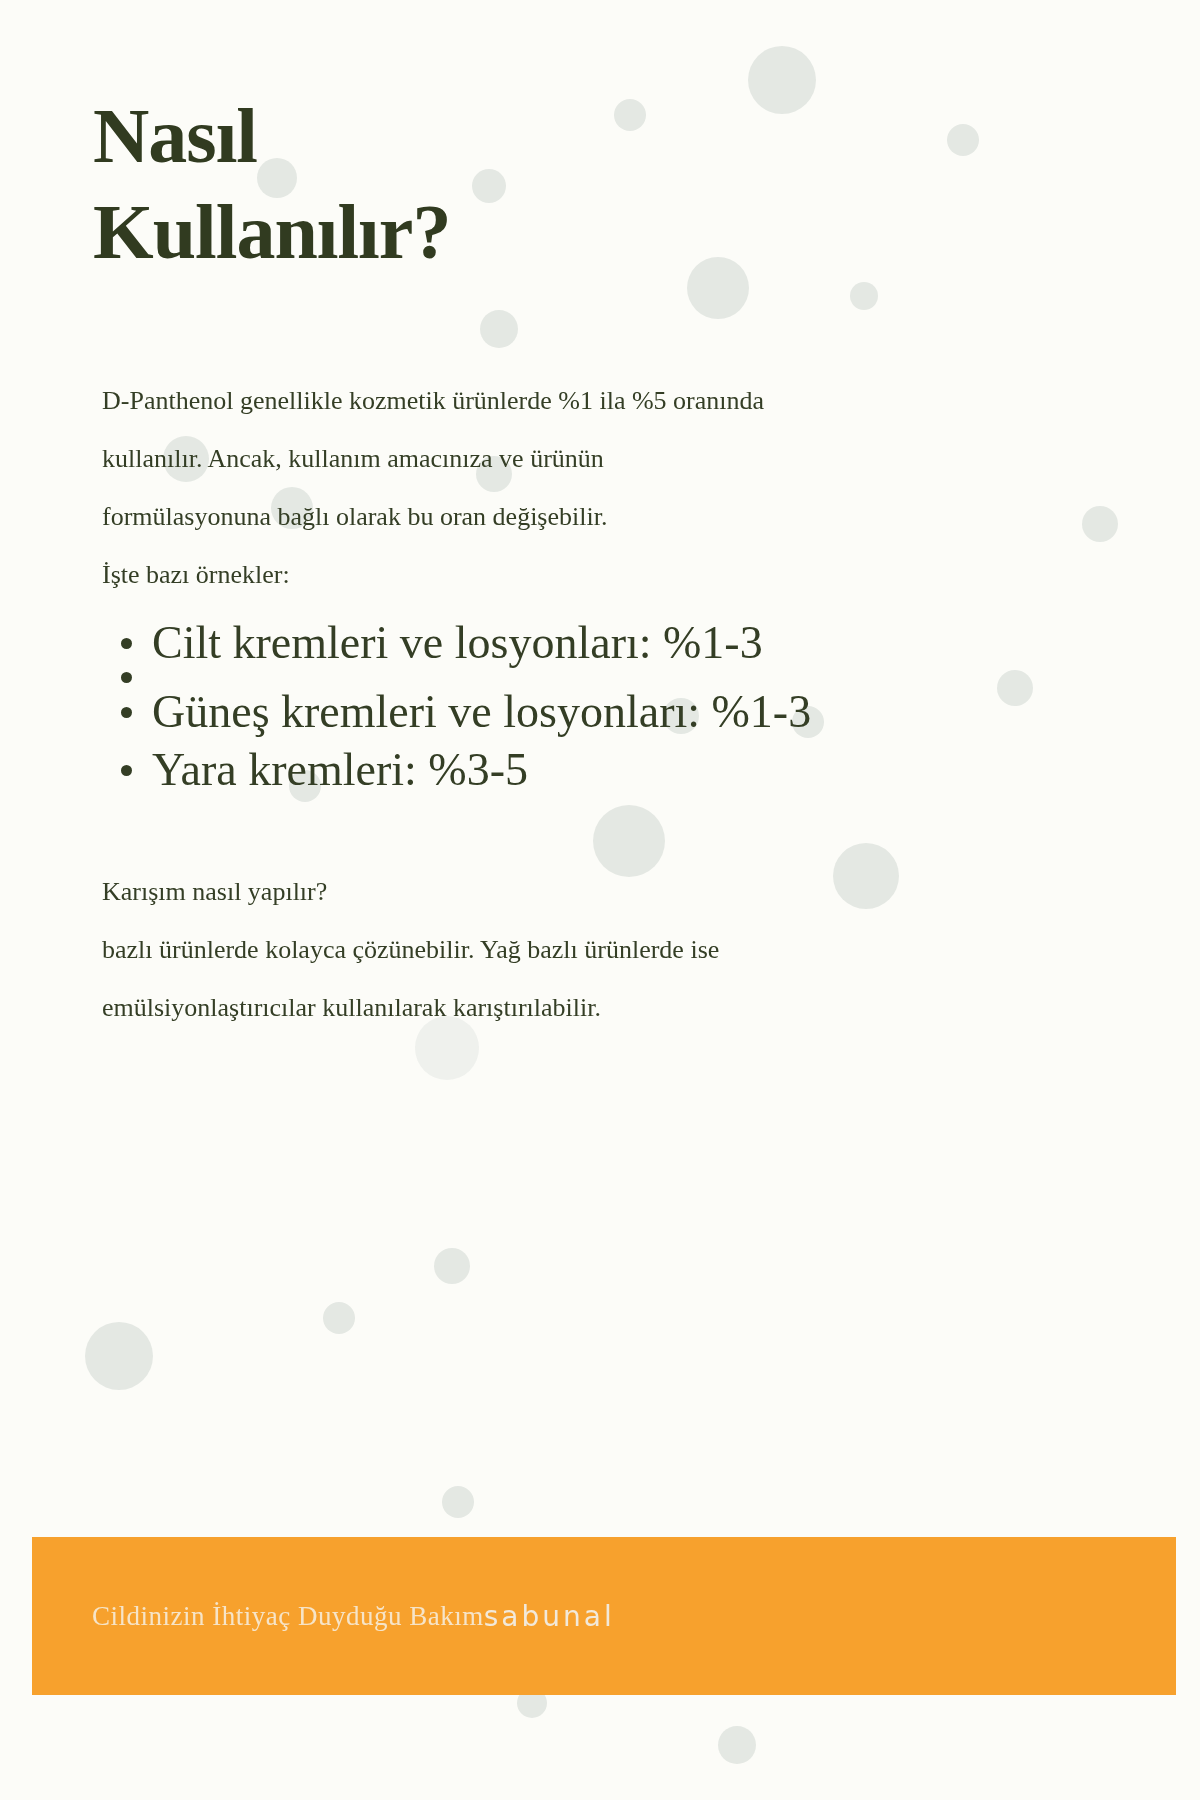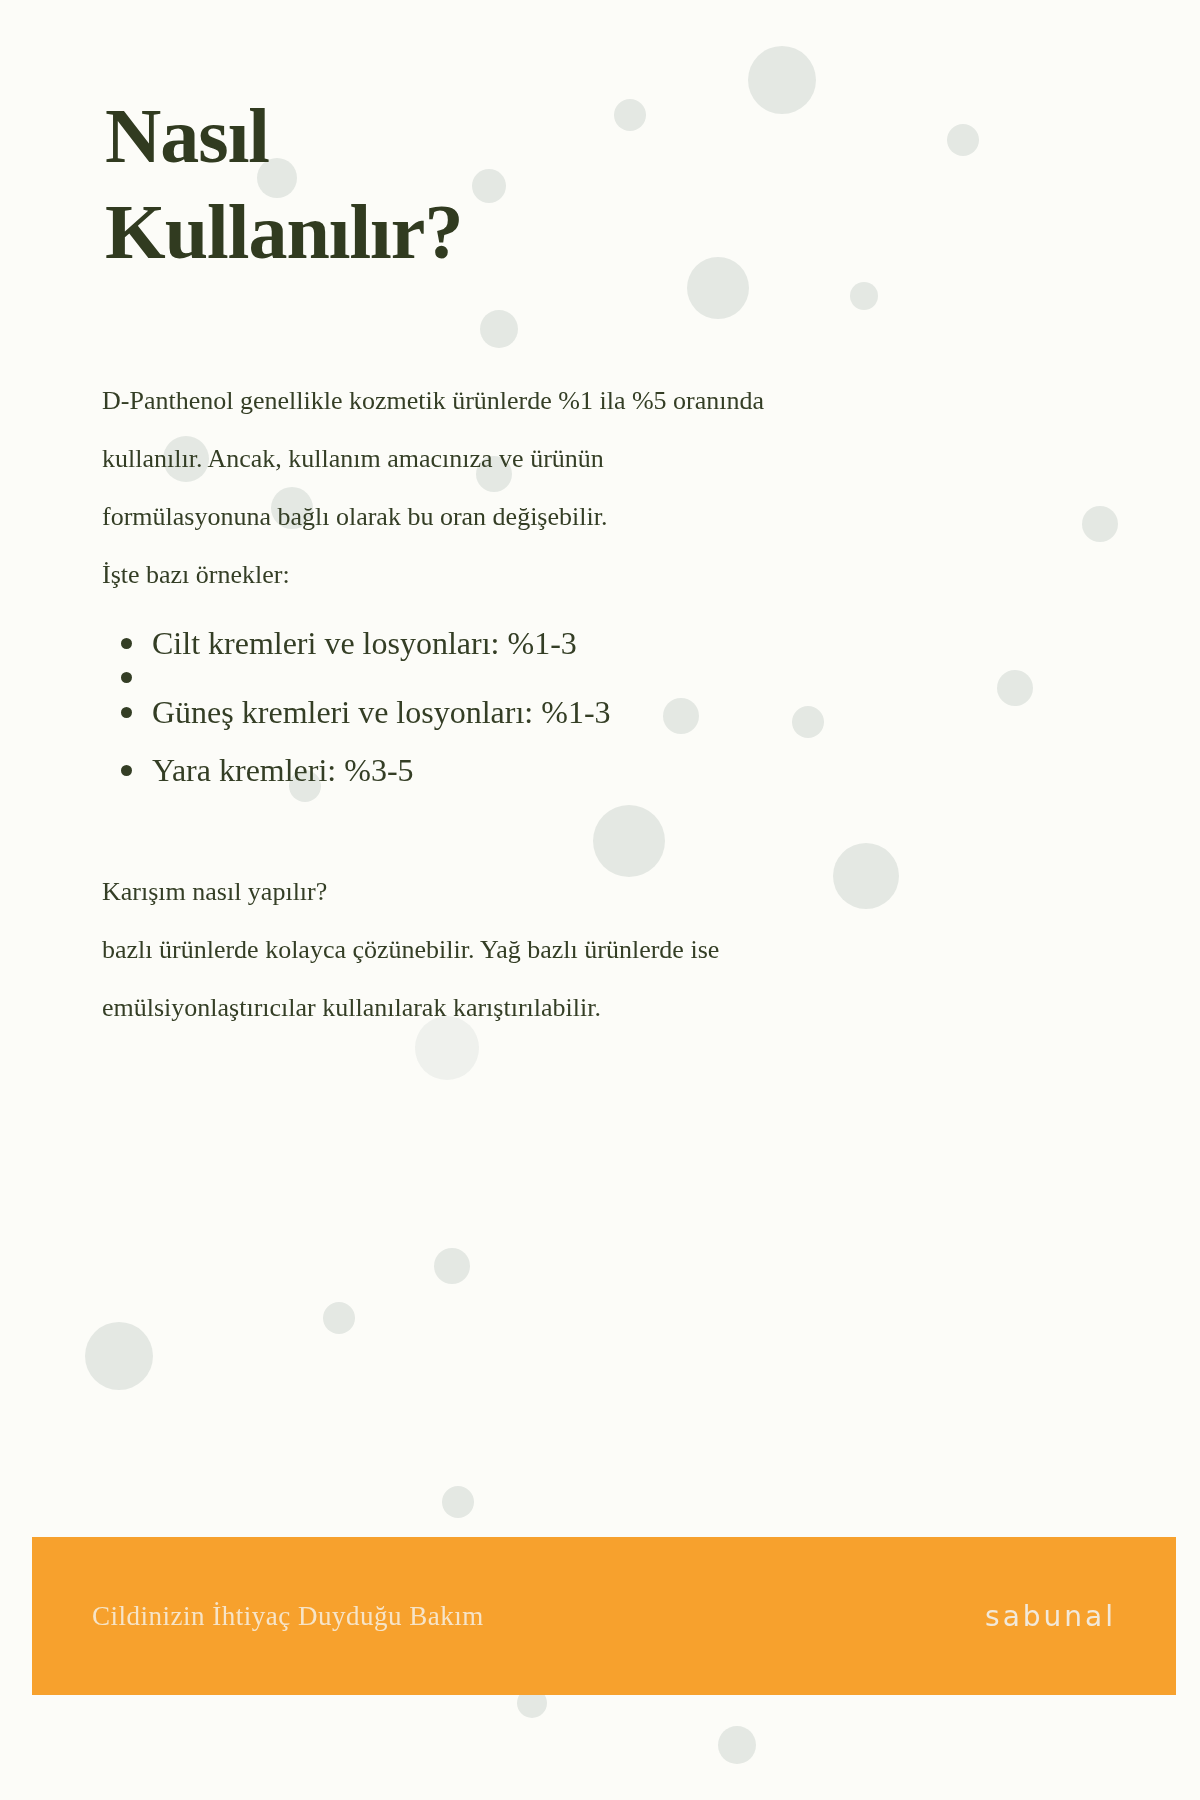--- a/index.html
+++ b/index.html
@@ -19,63 +19,62 @@
     z-index:1;
   }
   
   .main-col{
     position:absolute;
     left:93px;top:0;
     width:1070px;
     z-index:2;
   }
   .page-title{
-    margin:88px 0 0 12px;
+    margin:88px 0 0 0;
     font-size:78px;
     line-height:96px;
     font-weight:bold;
     letter-spacing:-1px;
     color:#313b20;
   }
   .page-title span{display:block;}
   .text-block{
     margin:9px;
     font-size:26px;
     line-height:58px;
   }
   .intro-block{margin-top:92px;}
   .tline{white-space:nowrap;}
   .bullets{margin-top:10px;}
   .bullet-row{
     display:flex;
     align-items:baseline;
     white-space:nowrap;
     line-height:58px;
-    font-size:32px;
+    font-size:46px;
     padding-left:28px;
   }
   .dot{
     width:11px;height:11px;
     border-radius:50%;
     background:#343e25;
     margin-right:20px;
     flex:0 0 auto;
     align-self:center;
   }
   .mixing-block{margin-top:64px;}
   
   .footer-bar{
     position:absolute;
     left:32px;top:1537px;
     width:1144px;height:158px;
     background:#f7a12d;
     z-index:3;
     display:flex;
     align-items:center;
-    justify-content:space-between;
     padding:0 60px;
     box-sizing:border-box;
   }
   .footer-tagline{
     font-family:"Liberation Serif", serif;
     font-size:27px;
     color:#f6ecd9;
     opacity:0.9;
     letter-spacing:0.5px;
   }

